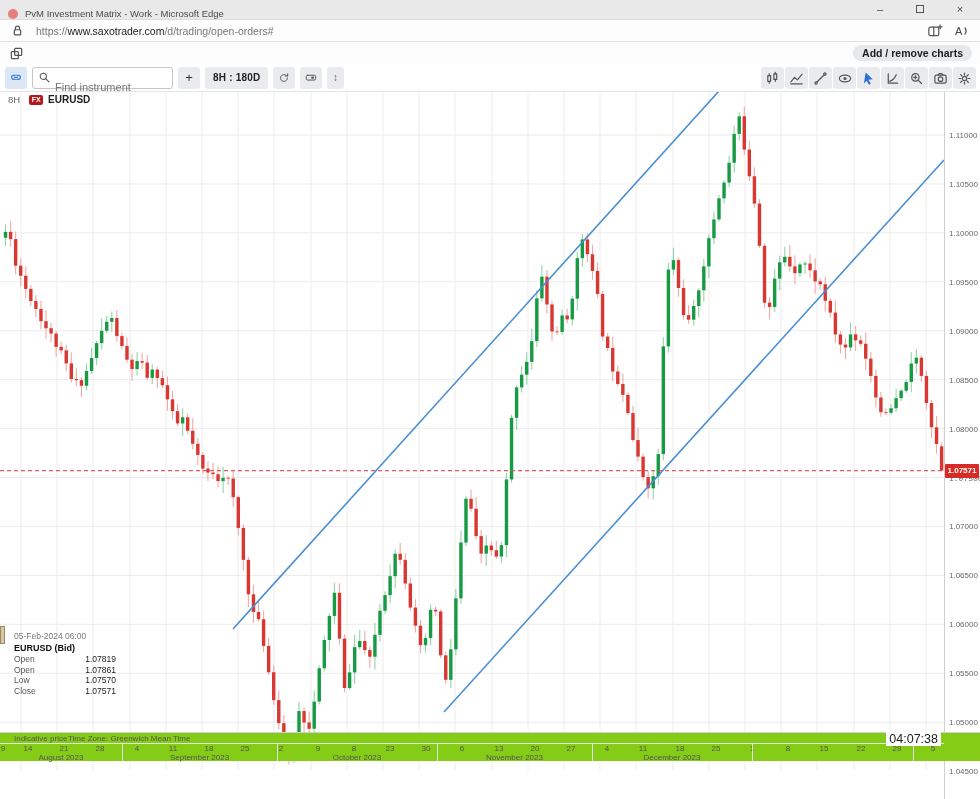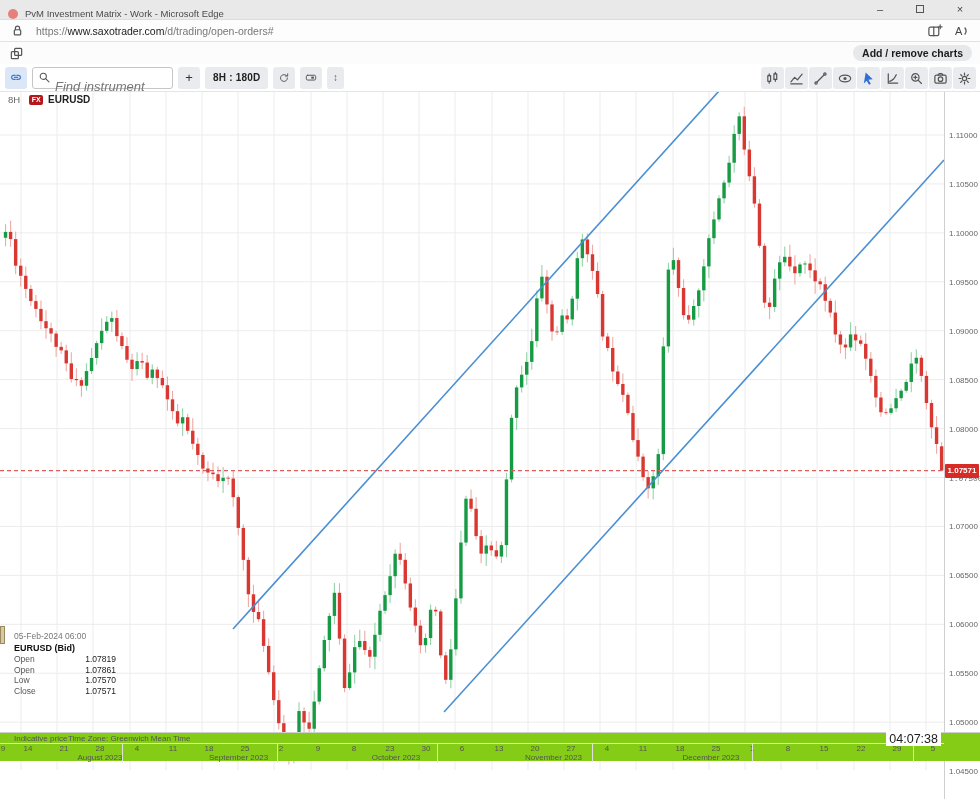--- a/index.html
+++ b/index.html
@@ -20,21 +20,21 @@
   .urltext .dom { color:#1b1b1b; }
   .chromeicon { width:26px; height:18px; display:flex; align-items:center; justify-content:center; }
   .pagerow { position:absolute; left:0; top:42px; width:980px; height:22px; background:#fcfcfc; display:flex; align-items:center; }
   .addremove { position:absolute; right:8px; top:3px; height:16px; background:#e6e8ea; border-radius:8px; font-size:10.5px; font-weight:bold; color:#1c1c1c; display:flex; align-items:center; padding:0 9px; }
 
   
   .toolbar { position:absolute; left:0; top:64px; width:980px; height:28px; background:#fff; border-bottom:1px solid #e5e5e5; display:flex; align-items:center; }
   .tbtn { background:#e9ebee; border-radius:3px; height:22px; display:flex; align-items:center; justify-content:center; margin-left:5px; padding:0 5px; }
   .tbtn.blue { background:#dbe7f7; }
   .searchbox { height:22px; width:141px; border:1px solid #c6c6c6; border-radius:3px; background:#fff; display:flex; align-items:center; padding:0 5px; margin-left:5px; }
-  .searchbox input { border:none; outline:none; width:110px; font-size:13px; font-style:italic; color:#555; background:transparent; font-family:"Liberation Sans",sans-serif;margin-top:18px; }
+  .searchbox input { border:none; outline:none; width:110px; font-size:11px; color:#555; background:transparent; font-family:"Liberation Sans",sans-serif;margin-top:18px; }
   .periodbtn { font-size:10px; font-weight:bold; color:#222; letter-spacing:.2px; padding:0 8px; }
   .plusbtn { font-size:13px; color:#333; width:22px; }
   .rtools { position:absolute; right:4px; top:3px; display:flex; }
   .rtools .tbtn { width:23px; padding:0; margin-left:1px; }
 
   
   .chartwrap { position:absolute; left:0; top:92px; width:980px; height:678px; background:#fff; }
   #plot { position:absolute; left:0; top:0; }
   .axis-sep { position:absolute; left:944px; top:0; width:1px; height:707px; background:#cfcfcf; }
   .instr { position:absolute; left:8px; top:2px; display:flex; align-items:center; font-size:10px; }
@@ -50,21 +50,21 @@
   .irow .l { flex:1; color:#555; }
   .irow .v { color:#222; }
   .anchorbox { position:absolute; left:0; top:534px; width:5px; height:18px; background:#d9c9a3; border:1px solid #9a8a60; }
 
   
   .bottom { position:absolute; left:0; top:732px; width:980px; height:29px; background:#84cc16; border-top:1px solid #cfcfcf;text-decoration:underline; }
   .brow1 { position:absolute; left:0; top:0; width:944px; height:11px; border-bottom:1px solid #e3e3e3; font-size:8px; color:#555; }
   .brow1 span { position:absolute; top:1px; white-space:nowrap; }
   #xticks { position:absolute; left:0; top:11px; width:944px; height:9px; overflow:hidden; }
   #xticks span { position:absolute; font-size:8px; color:#555; transform:translateX(-50%); top:0; }
-  #xmonths { position:absolute; left:0; top:20px; width:760px; height:9px; overflow:hidden;margin-left:39px; }
+  #xmonths { position:absolute; left:0; top:20px; width:760px; height:9px; overflow:hidden; }
   .mcell { position:absolute; top:0; height:9px; font-size:8px; color:#555; text-align:center; overflow:hidden; white-space:nowrap; }
   .mbound { position:absolute; top:11px; height:18px; width:1px; background:#e0e0e0; }
   .clock { position:absolute; right:39px; top:-1px; font-size:12.5px; color:#222; background:#fff; padding:0 3px; z-index:5; }
 
   svg .ic { stroke:#555; stroke-width:1.3; fill:none; stroke-linecap:round; stroke-linejoin:round; }
   svg .icf { fill:#555; stroke:none; }
 </style>
 </head>
 <body>
 

